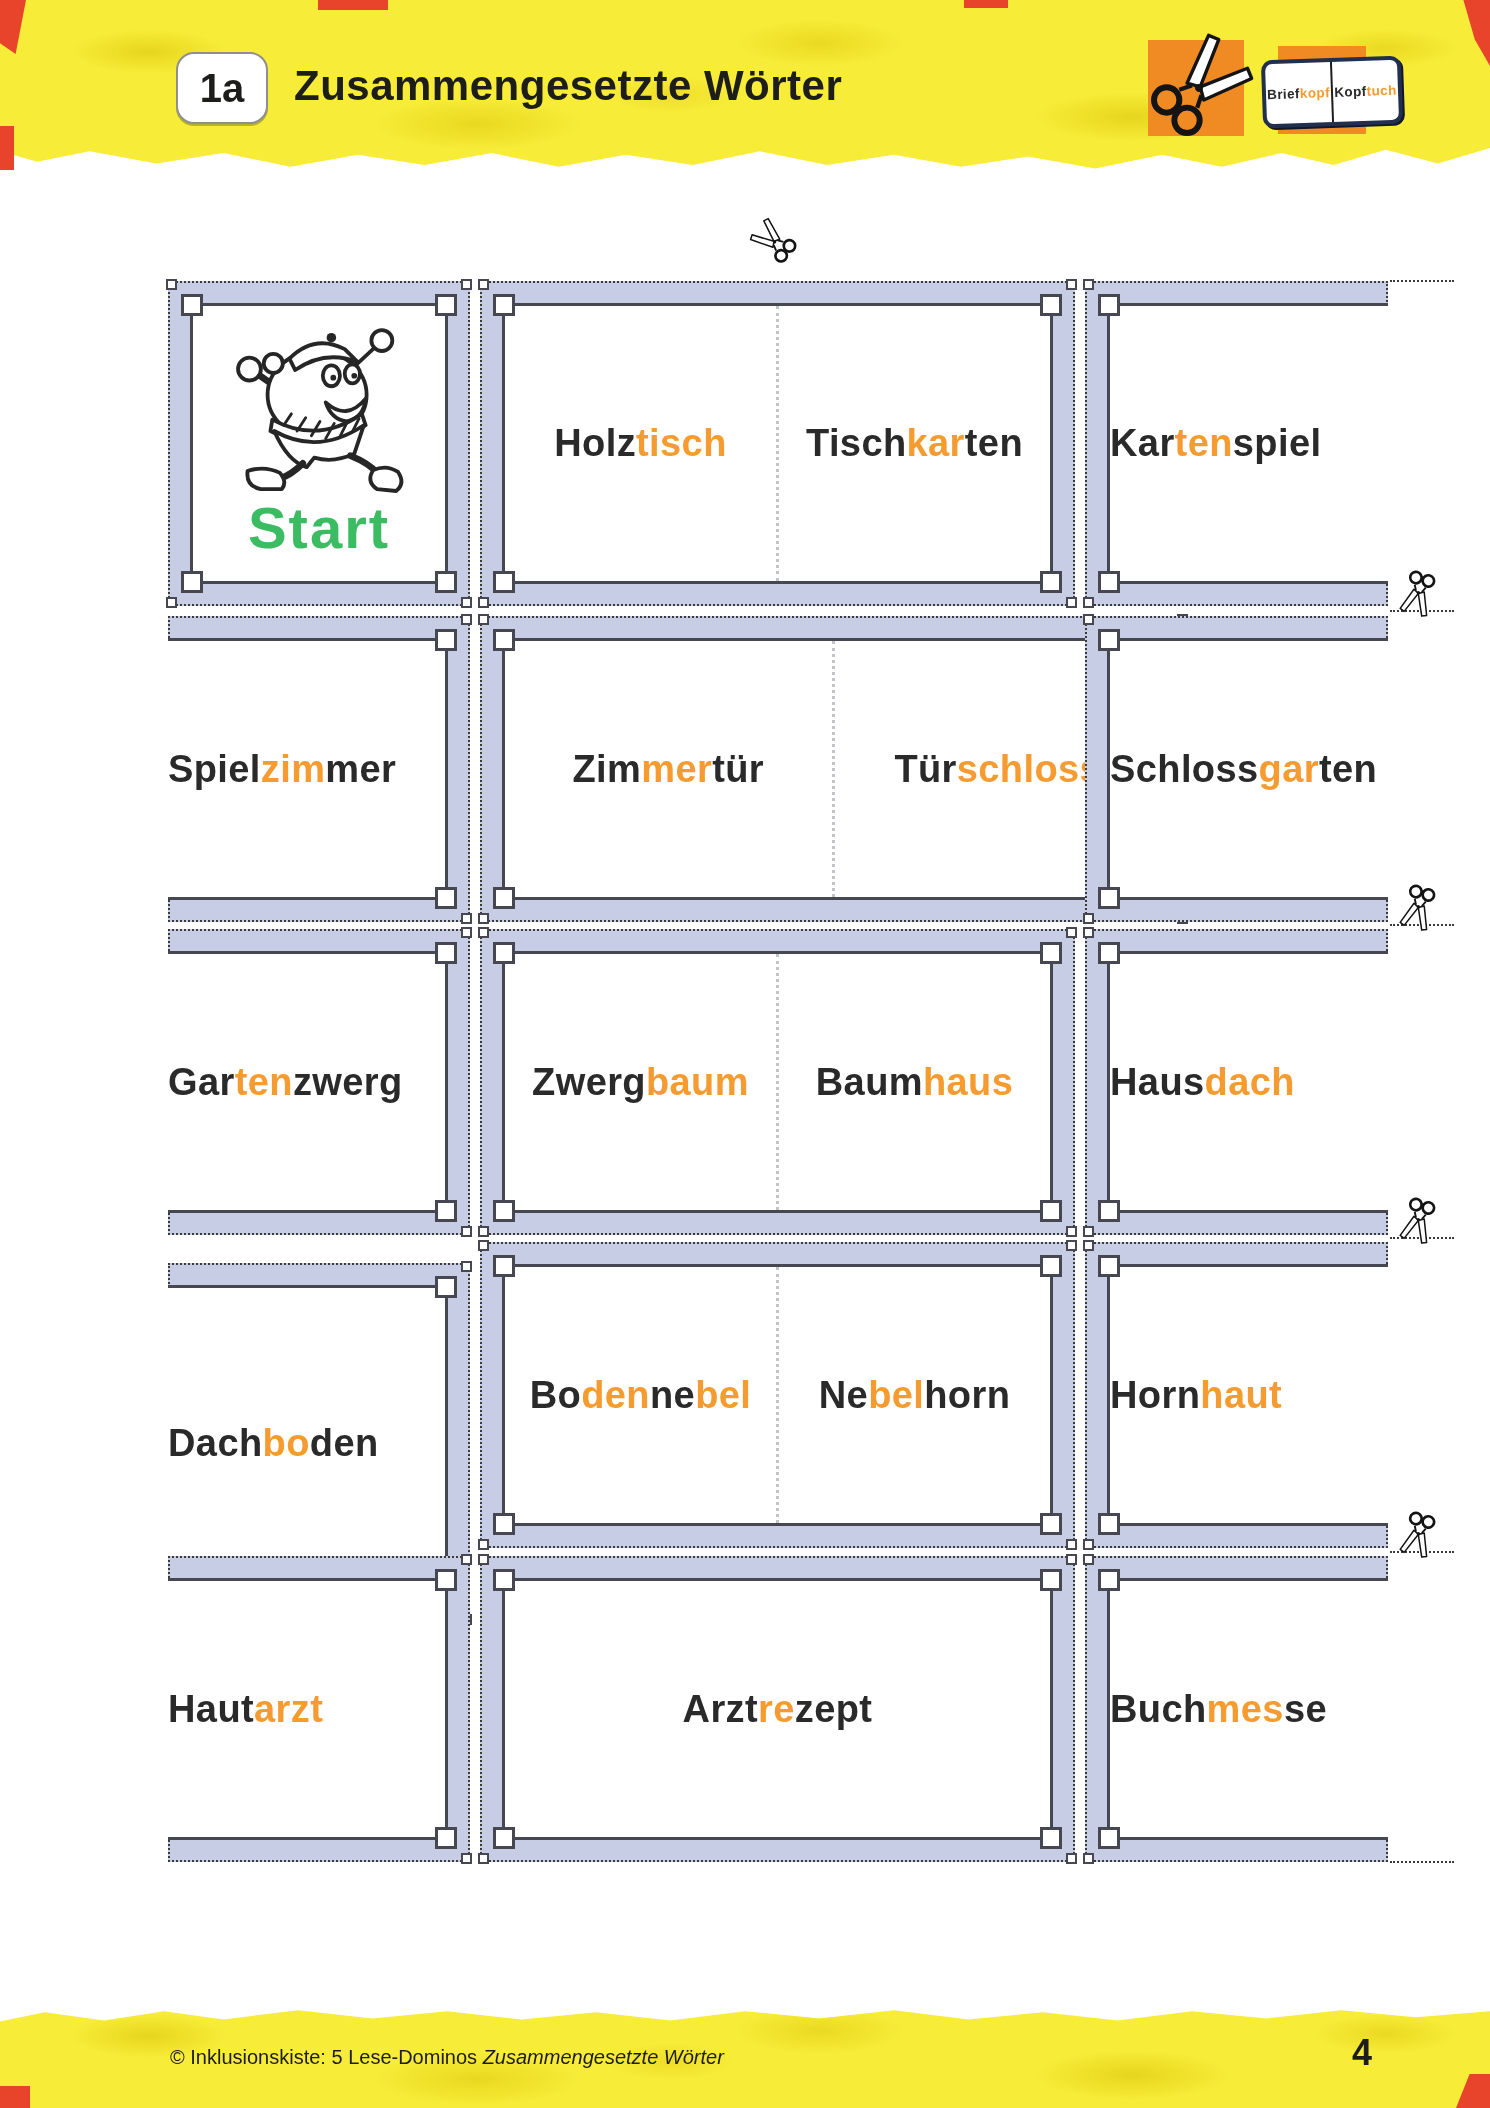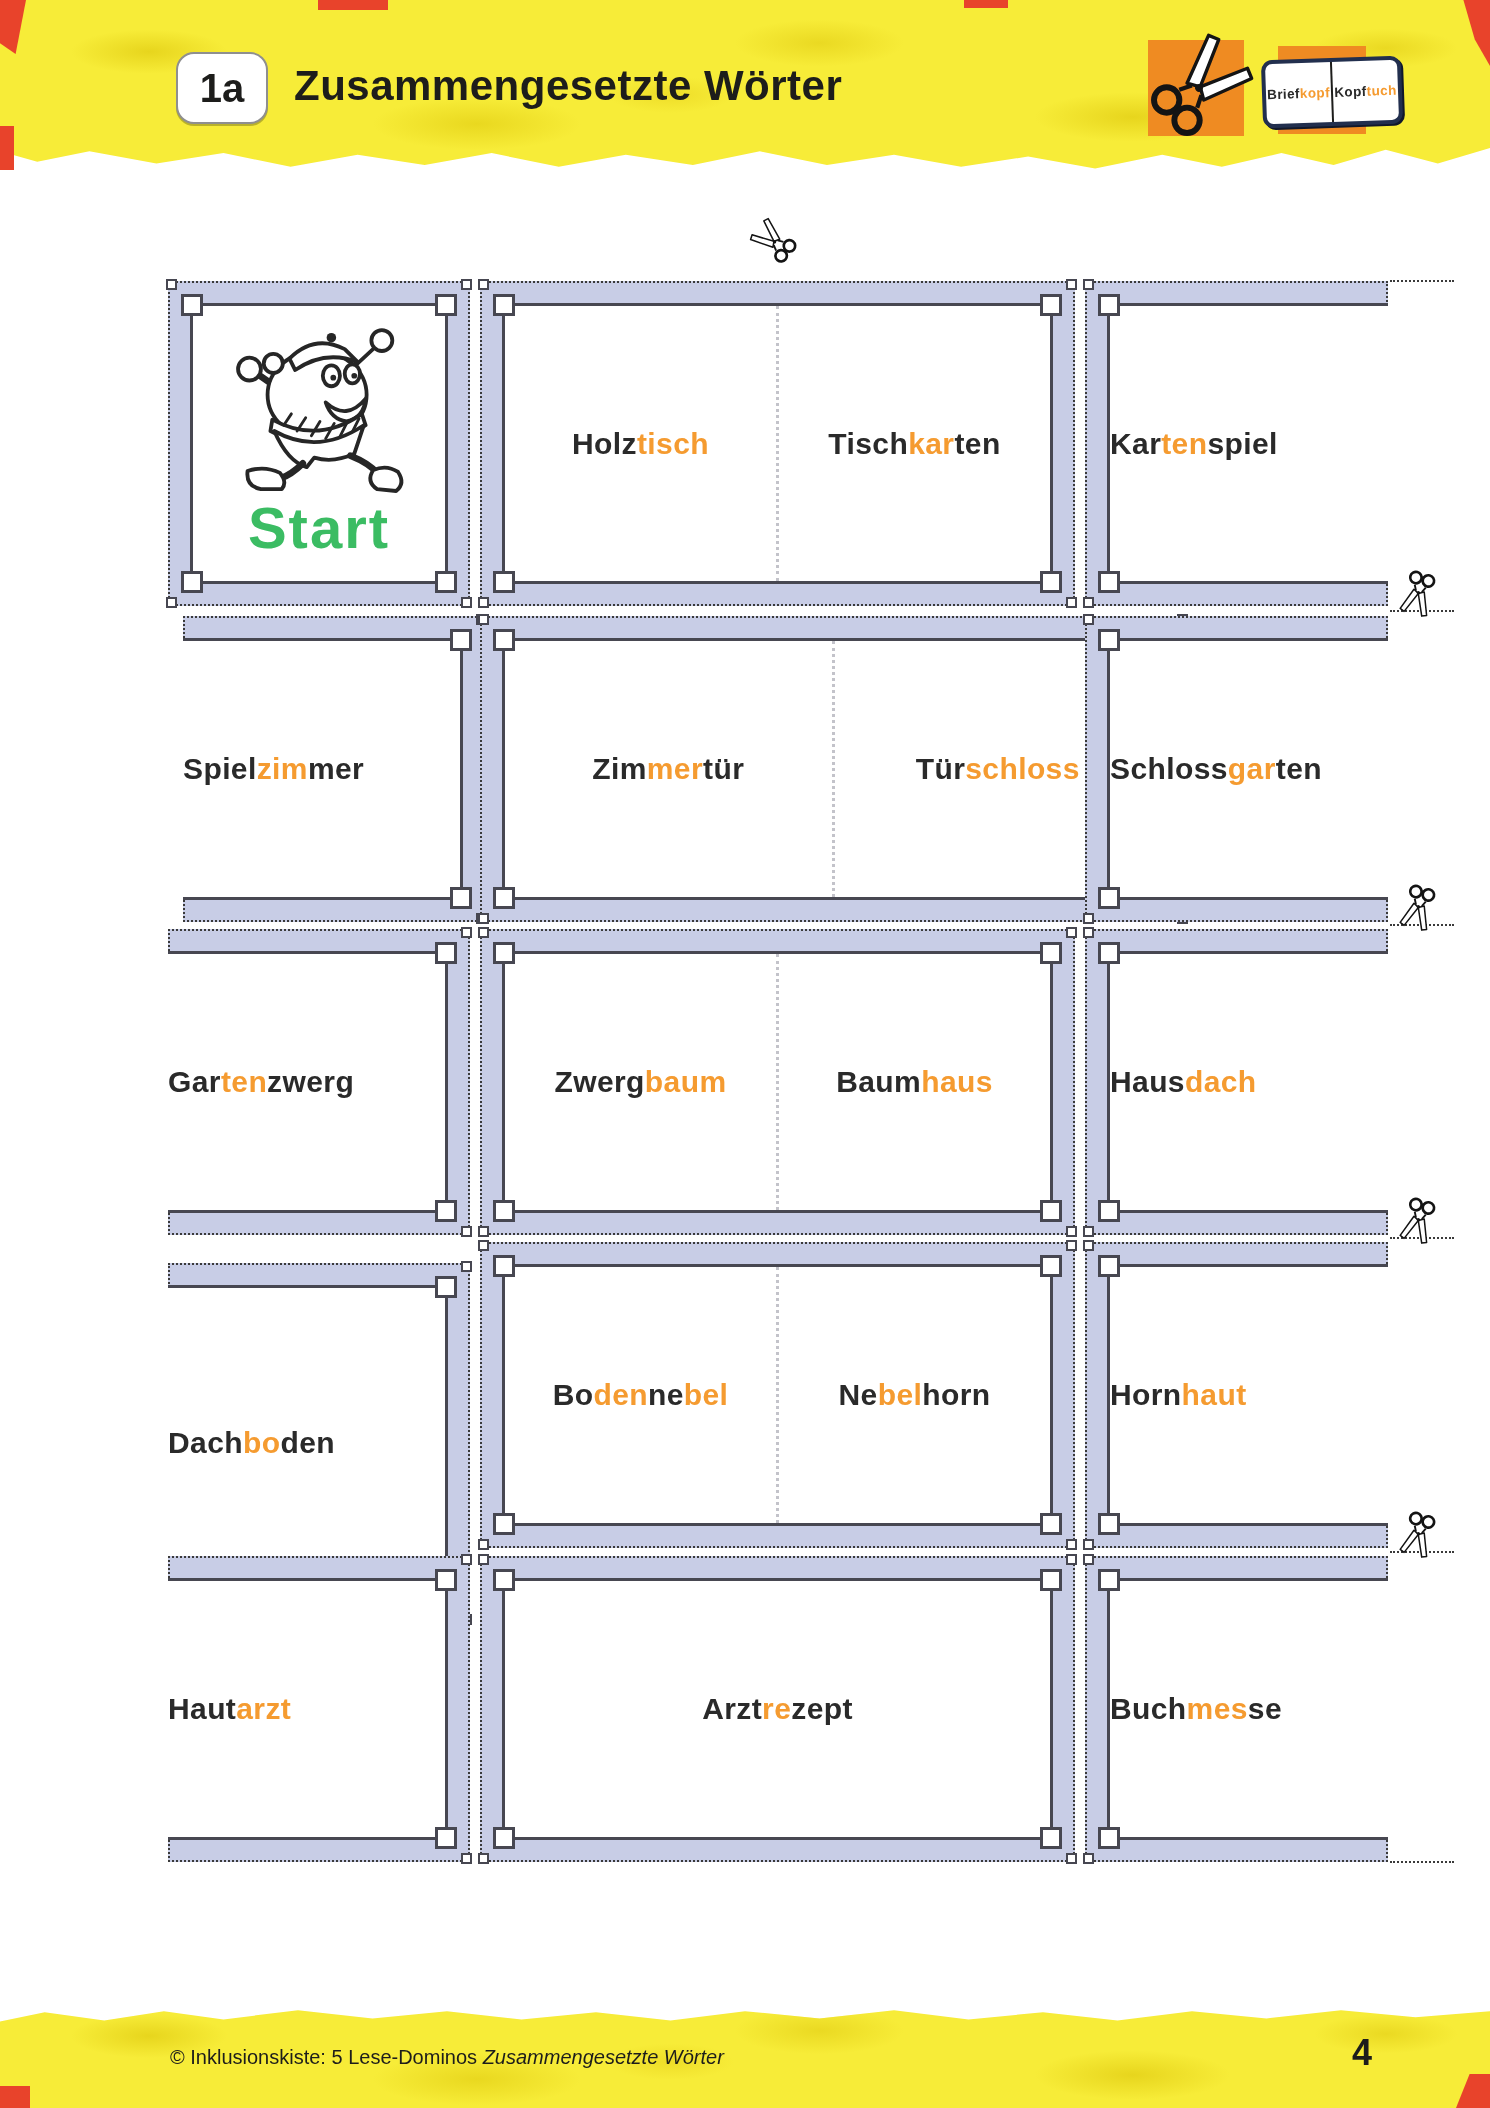--- a/index.html
+++ b/index.html
@@ -59,21 +59,21 @@
   .orn { position:absolute; width:16px; height:16px; background:#fff; border:3px solid #474751; }
   .orn::after { content:""; position:absolute; width:7px; height:7px; background:#fff; border:2px solid #474751; }
   .orn.tl { top:-12px; left:-12px; }  .orn.tl::after { top:-18px; left:-18px; }
   .orn.tr { top:-12px; right:-12px; } .orn.tr::after { top:-18px; right:-18px; }
   .orn.bl { bottom:-12px; left:-12px; } .orn.bl::after { bottom:-18px; left:-18px; }
   .orn.br { bottom:-12px; right:-12px; } .orn.br::after { bottom:-18px; right:-18px; }
   .halves { position:absolute; inset:0; display:flex; }
   .half { flex:1; position:relative; display:flex; align-items:center; justify-content:center; }
   .half + .half { border-left:3px dotted #c3c3ca; }
   .word {
-    font-weight:bold; font-size:30px; color:#2a2a2a; letter-spacing:.4px; white-space:nowrap;
+    font-weight:bold; font-size:38px; color:#2a2a2a; letter-spacing:.4px; white-space:nowrap;
   }
   .word .p-o { color:#f59b30; }
   .word .p-k { color:#2a2a2a; }
   .center-word { position:absolute; inset:0; display:flex; align-items:center; justify-content:flex-start; }
   
   .start-fig { position:absolute; left:50%; top:14px; transform:translateX(-50%); width:200px; height:182px; }
   .start-label {
     position:absolute; left:0; right:0; bottom:20px; text-align:center;
     font-weight:bold; font-size:58px; letter-spacing:2px; color:#3bbc63;
   }
@@ -210,21 +210,21 @@
 <div class="card" style="left:1085px;top:281px;width:303px;height:325px">
   <div class="inner inner-right-open">
     <i class="orn tl"></i>
       <i class="orn bl"></i>
     <div class="center-word">
         <span class="word"><span class="p-k">Kar</span><span class="p-o">ten</span><span class="p-k">spiel</span></span>
       </div>
   </div>
 </div>
 
-<div class="card" style="left:183px;top:616px;width:302px;height:306px">
+<div class="card" style="left:168px;top:616px;width:302px;height:306px">
   <div class="inner inner-left-open">
     <i class="orn tr"></i>
       <i class="orn br"></i>
     <div class="center-word">
         <span class="word"><span class="p-k">Spiel</span><span class="p-o">zim</span><span class="p-k">mer</span></span>
       </div>
   </div>
 </div>
 <div class="card" style="left:480px;top:616px;width:706px;height:306px">
   <div class="inner inner-full">

